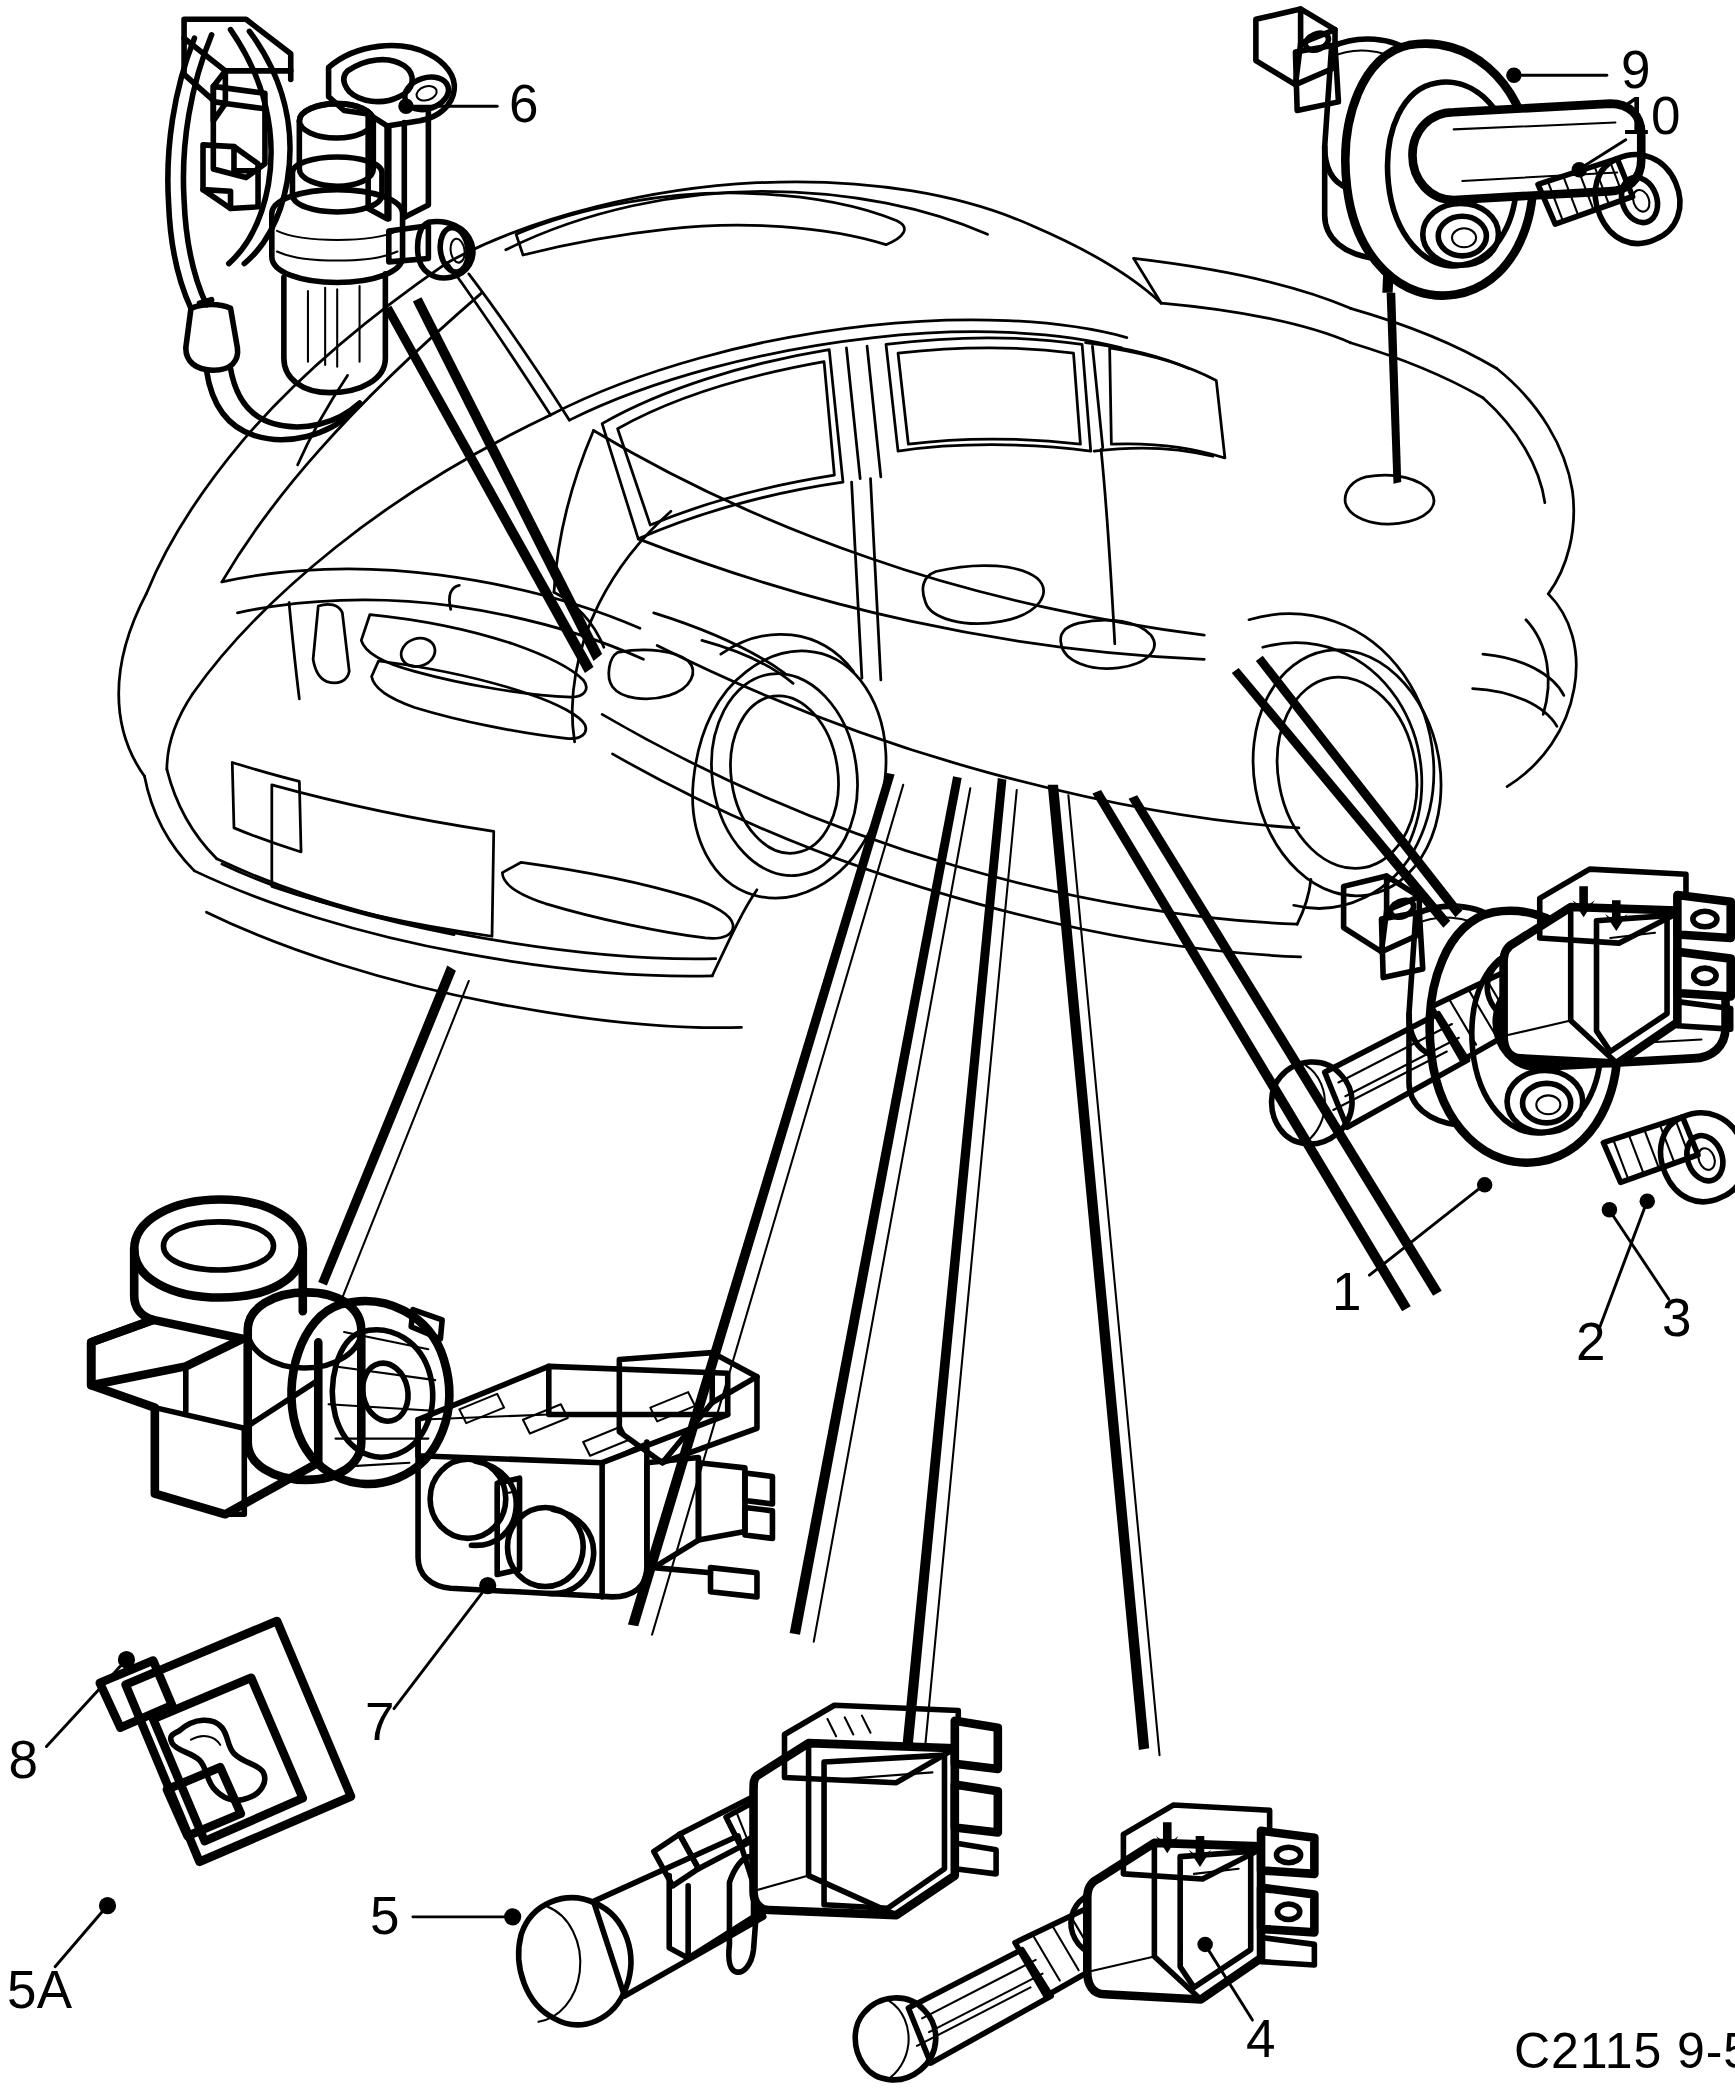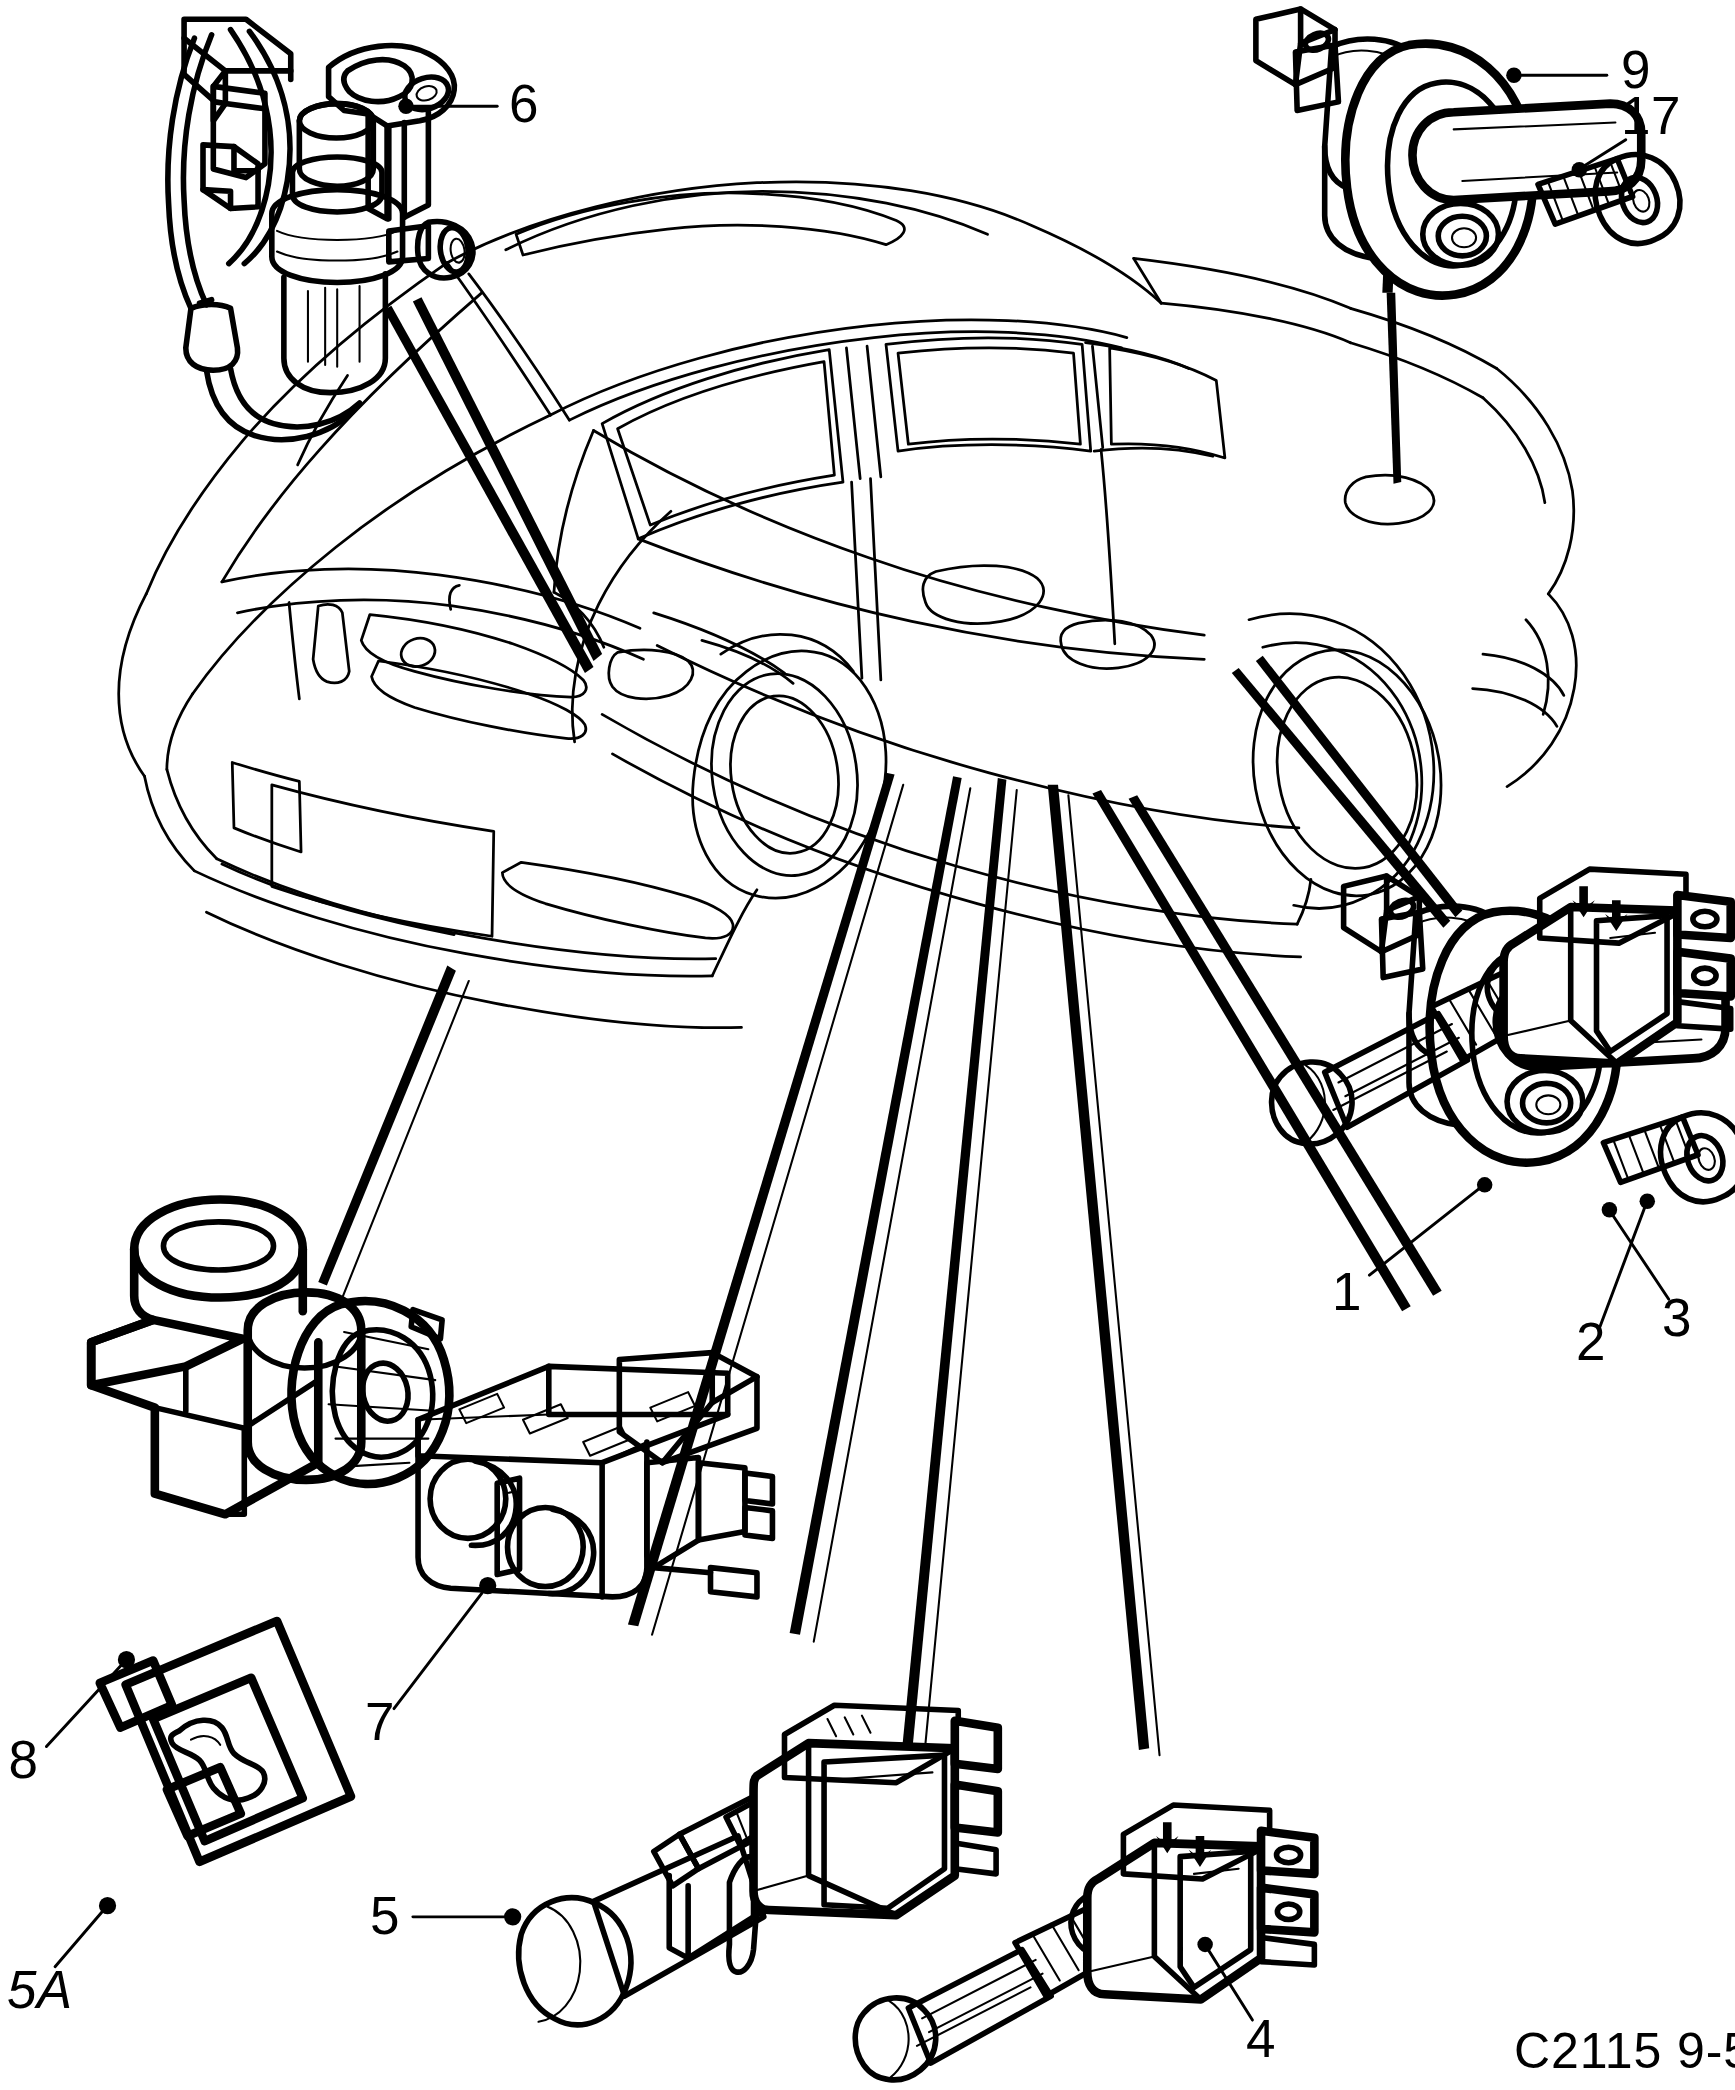--- a/index.html
+++ b/index.html
@@ -568,26 +568,26 @@
     <circle class="blk" cx="567" cy="1843" r="10"></circle>
 
     <line class="ld" x1="146" y1="1930" x2="54" y2="2030"></line>
     <circle class="blk" cx="147" cy="1929" r="10"></circle>
   </g>
 
 </svg>
 
 <div class="lbl" style="left:509px;  top:77px;">6</div>
 <div class="lbl" style="left:1621px; top:43px;">9</div>
-<div class="lbl" style="left:1621px; top:89px;">17</div>
+<div class="lbl" style="left:1621px; top:89px;">10</div>
 <div class="lbl" style="left:1332px; top:1265px;">1</div>
 <div class="lbl" style="left:1576px; top:1315px;">2</div>
 <div class="lbl" style="left:1662px; top:1291px;">3</div>
 <div class="lbl" style="left:1246px; top:2012px;">4</div>
 <div class="lbl" style="left:370px;  top:1889px;">5</div>
-<div class="lbl" style="left:6.9px;    top:1963px;font-style:italic;" id="lbl5a">5A</div>
+<div class="lbl" style="left:6.9px;    top:1963px;" id="lbl5a">5A</div>
 <div class="lbl" style="left:365px;  top:1695px;">7</div>
 <div class="lbl" style="left:8.6px;   top:1733px;">8</div>
 
 <div class="caption" style="left:1514px; top:2022px;">C2115 9-5</div>
 
 </div>
 
 
 </body></html>

